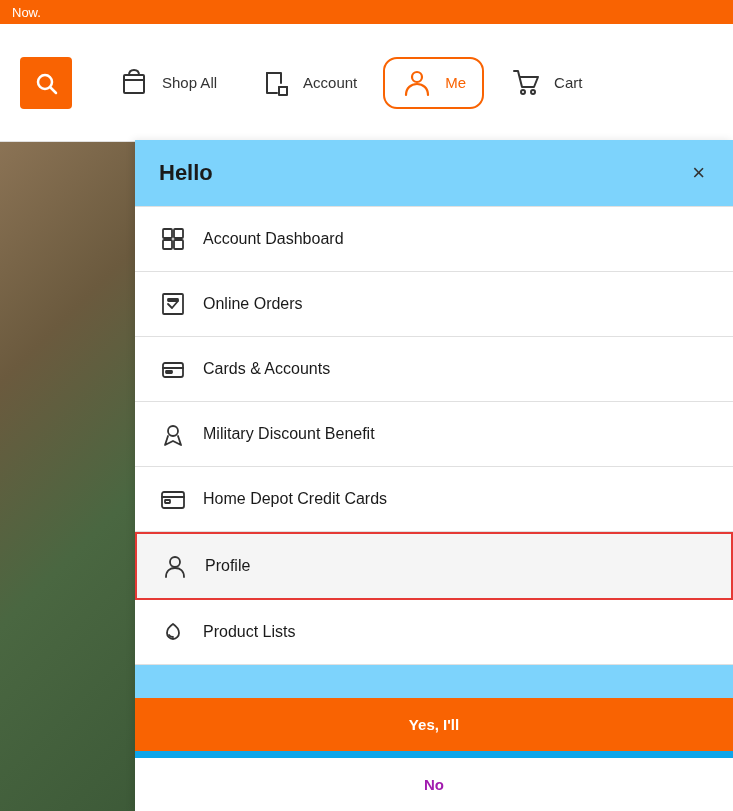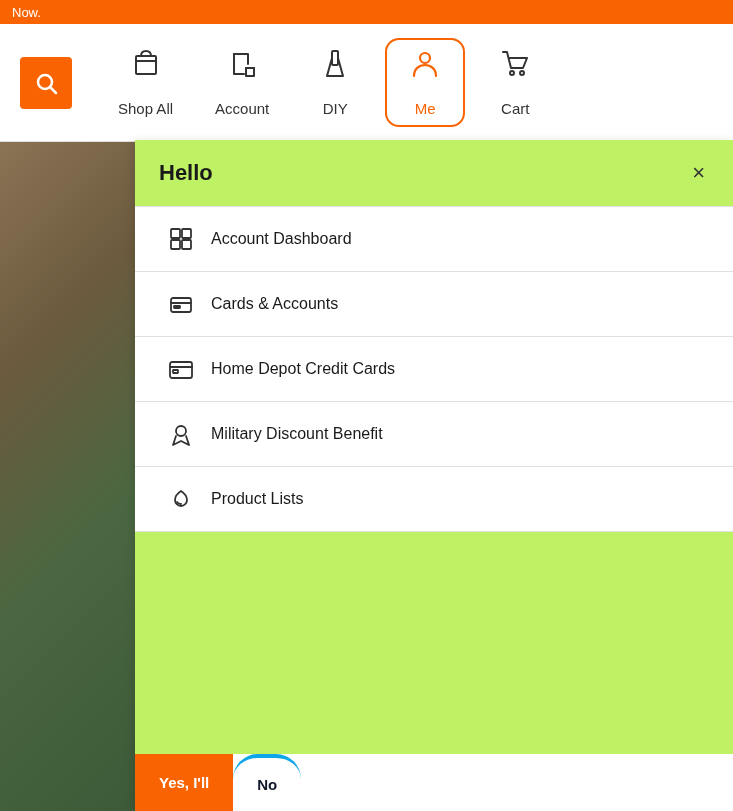--- a/index.html
+++ b/index.html
@@ -58,25 +58,25 @@
 
     .nav-items {
       display: flex;
       align-items: center;
       gap: 10px;
       flex: 1;
     }
 
     .nav-item {
       display: flex;
-      flex-direction: column;
+      flex-direction: row;
       align-items: center;
       cursor: pointer;
       padding: 8px 16px;
-      gap: 20px;
+      gap: 12px;
       min-width: 80px;
     }
 
     .nav-item.active {
       border: 2.5px solid #f96302;
       border-radius: 14px;
       text-align: center;
     }
 
     .nav-item-icon {
@@ -107,21 +107,21 @@
       z-index: 1;
     }
 
     
     .dropdown-panel {
       position: absolute;
       top: 140px;
       left: 135px;
       right: 0;
       bottom: 0;
-      background: #bef264;
+      background: #7dd3fc;
       z-index: 20;
       box-shadow: -2px 0 8px rgba(0,0,0,0.1);
     }
 
     .dropdown-header {
       display: flex;
       align-items: center;
       justify-content: space-between;
       padding: 18px 24px;
       border-bottom: 1px solid #e0e0e0;
@@ -137,21 +137,21 @@
       cursor: pointer;
       font-size: 22px;
       color: #333;
       line-height: 1;
       padding: 4px;
     }
 
     .menu-item {
       display: flex;
       align-items: center;
-      padding: 18px 32px;
+      padding: 18px 24px;
       border-bottom: 1px solid #e0e0e0;
       cursor: pointer;
       gap: 16px;
       background: #fff;
     }
 
     .menu-item.highlighted {
       background: #f5f5f5;
       border: 2px solid #e53935;
       border-left: 2px solid #e53935;
@@ -171,44 +171,43 @@
       color: #1a1a1a;
     }
 
     
     .bottom-btns {
       position: absolute;
       bottom: 0;
       left: 135px;
       right: 0;
       display: flex;
-      flex-direction: row;
+      flex-direction: column;
       background: #fff;
       z-index: 25;
     }
 
     .bottom-btn {
       padding: 18px 24px;
       font-size: 15px;
       font-weight: 600;
       text-align: center;
       cursor: pointer;
       border: none;
     }
 
     .yes-btn {
       background: #f96302;
       color: #fff;
     }
 
     .no-btn {
       background: #fff;
-      color: #0f172a;
-      border-top: 4px solid #0ea5e9;
-      border-radius: 25px;
+      color: #a21caf;
+      border-top: 7px solid #0ea5e9;
     }
   </style>
 </head>
 <body>
 
 <div class="top-banner">
   <span class="top-banner-text">Now.</span>
 </div>
 
 <div class="header">
@@ -238,29 +237,20 @@
         <svg width="32" height="32" viewBox="0 0 32 32" fill="none" stroke="#333" stroke-width="2" stroke-linecap="round" stroke-linejoin="round">
           <path d="M8 6 L8 26 L18 26"></path>
           <path d="M8 6 L22 6 L22 16"></path>
           <path d="M20 20 L28 20 L28 28 L20 28 Z"></path>
           <line x1="20" y1="20" x2="28" y2="20"></line>
         </svg>
       </div>
       <span class="nav-item-label">Account</span>
     </div>
 
-    <div class="nav-item">
-      <div class="nav-item-icon">
-        <svg width="32" height="32" viewBox="0 0 32 32" fill="none" stroke="#333" stroke-width="2" stroke-linecap="round" stroke-linejoin="round">
-          <rect x="13" y="3" width="6" height="14" rx="1"></rect>
-          <path d="M13 10 L8 28 L24 28 L19 10"></path>
-        </svg>
-      </div>
-      <span class="nav-item-label">DIY</span>
-    </div>
 
     <div class="nav-item active">
       <div class="nav-item-icon">
         <svg width="32" height="32" viewBox="0 0 32 32" fill="none" stroke="#f96302" stroke-width="2.2" stroke-linecap="round" stroke-linejoin="round">
           <circle cx="16" cy="10" r="5"></circle>
           <path d="M5 28 C5 21 10 17 16 17 C22 17 27 21 27 28"></path>
         </svg>
       </div>
       <span class="nav-item-label">Me</span>
     </div>
@@ -292,54 +282,73 @@
       <svg width="26" height="26" viewBox="0 0 26 26" fill="none" stroke="#333" stroke-width="1.8" stroke-linecap="round" stroke-linejoin="round">
         <rect x="3" y="3" width="9" height="9" rx="1"></rect>
         <rect x="14" y="3" width="9" height="9" rx="1"></rect>
         <rect x="3" y="14" width="9" height="9" rx="1"></rect>
         <rect x="14" y="14" width="9" height="9" rx="1"></rect>
       </svg>
     </div>
     <span class="menu-item-label">Account Dashboard</span>
   </div>
 
+  <div class="menu-item">
+    <div class="menu-item-icon">
+      <svg width="26" height="26" viewBox="0 0 26 26" fill="none" stroke="#333" stroke-width="1.8" stroke-linecap="round" stroke-linejoin="round">
+        <rect x="3" y="3" width="20" height="20" rx="1"></rect>
+        <path d="M8 13 L12 17 L18 10"></path>
+        <rect x="8" y="8" width="10" height="2" rx="0.5"></rect>
+      </svg>
+    </div>
+    <span class="menu-item-label">Online Orders</span>
+  </div>
 
 
   <div class="menu-item">
     <div class="menu-item-icon">
       <svg width="26" height="26" viewBox="0 0 26 26" fill="none" stroke="#333" stroke-width="1.8" stroke-linecap="round" stroke-linejoin="round">
         <rect x="3" y="7" width="20" height="14" rx="2"></rect>
         <line x1="3" y1="12" x2="23" y2="12"></line>
         <rect x="6" y="15" width="6" height="2" rx="0.5"></rect>
       </svg>
     </div>
     <span class="menu-item-label">Cards &amp; Accounts</span>
   </div>
 
   <div class="menu-item">
     <div class="menu-item-icon">
       <svg width="26" height="26" viewBox="0 0 26 26" fill="none" stroke="#333" stroke-width="1.8" stroke-linecap="round" stroke-linejoin="round">
+        <circle cx="13" cy="10" r="5"></circle>
+        <path d="M8 15 L5 24 L13 20 L21 24 L18 15"></path>
+      </svg>
+    </div>
+    <span class="menu-item-label">Military Discount Benefit</span>
+  </div>
+
+  <div class="menu-item">
+    <div class="menu-item-icon">
+      <svg width="26" height="26" viewBox="0 0 26 26" fill="none" stroke="#333" stroke-width="1.8" stroke-linecap="round" stroke-linejoin="round">
         <rect x="2" y="6" width="22" height="16" rx="2"></rect>
         <line x1="2" y1="11" x2="24" y2="11"></line>
         <rect x="5" y="14" width="5" height="3" rx="0.5"></rect>
       </svg>
     </div>
     <span class="menu-item-label">Home Depot Credit Cards</span>
   </div>
 
-  <div class="menu-item">
-    <div class="menu-item-icon">
-      <svg width="26" height="26" viewBox="0 0 26 26" fill="none" stroke="#333" stroke-width="1.8" stroke-linecap="round" stroke-linejoin="round">
-        <circle cx="13" cy="10" r="5"></circle>
-        <path d="M8 15 L5 24 L13 20 L21 24 L18 15"></path>
-      </svg>
-    </div>
-    <span class="menu-item-label">Military Discount Benefit</span>
-  </div>
-
+  <div class="menu-item highlighted">
+    <div class="menu-item-icon">
+      <svg width="26" height="26" viewBox="0 0 26 26" fill="none" stroke="#333" stroke-width="1.8" stroke-linecap="round" stroke-linejoin="round">
+        <circle cx="13" cy="9" r="5"></circle>
+        <path d="M4 24 C4 18 8 15 13 15 C18 15 22 18 22 24"></path>
+      </svg>
+    </div>
+    <span class="menu-item-label">Profile</span>
+  </div>
 
   <div class="menu-item">
     <div class="menu-item-icon">
       <svg width="26" height="26" viewBox="0 0 26 26" fill="none" stroke="#333" stroke-width="1.8" stroke-linecap="round" stroke-linejoin="round">
         <path d="M13 5 C13 5 7 9 7 14 C7 17.3 9.7 20 13 20 C16.3 20 19 17.3 19 14 C19 9 13 5 13 5Z"></path>
         <path d="M9 16 C9 16 10 18 13 18"></path>
       </svg>
     </div>
     <span class="menu-item-label">Product Lists</span>
   </div>

